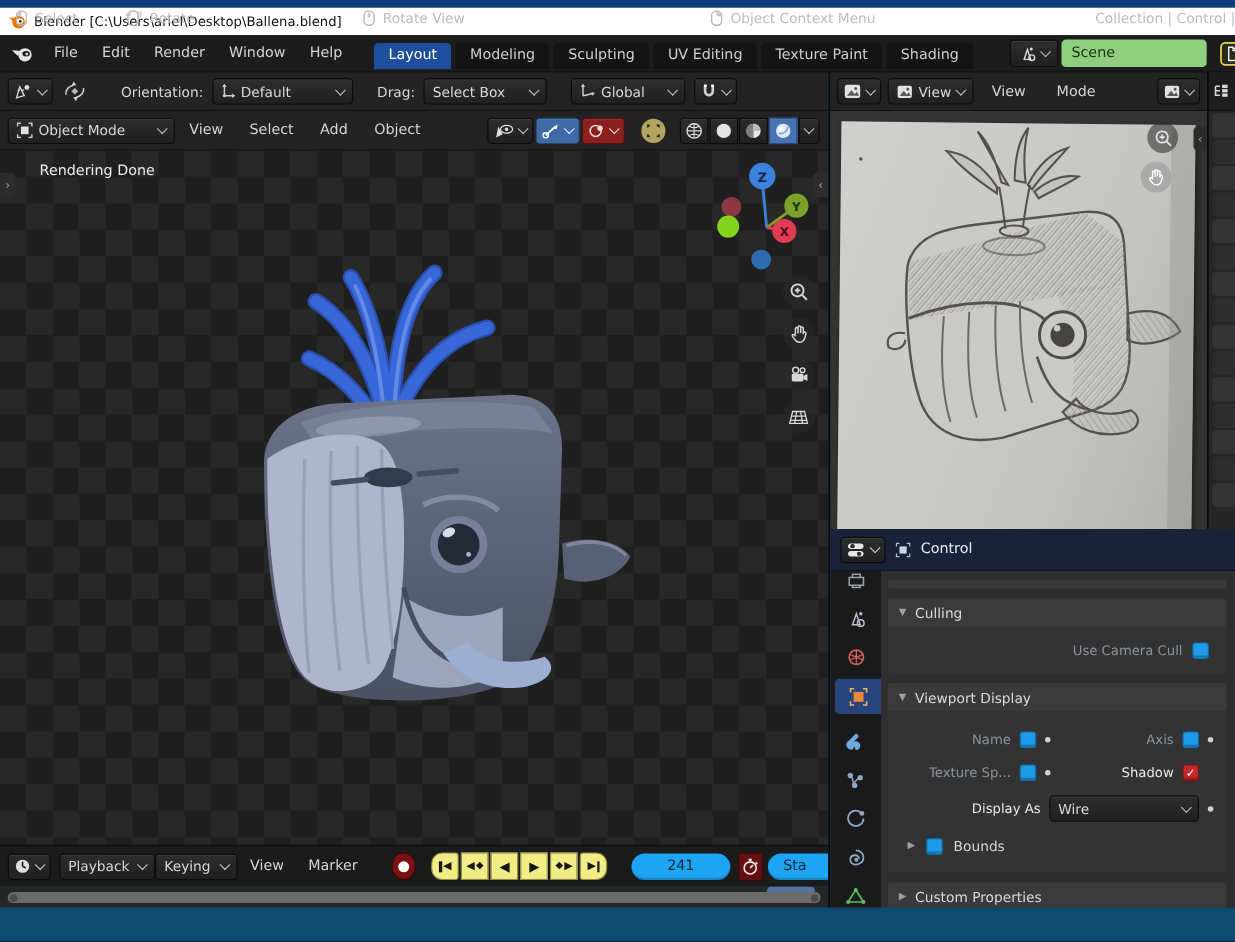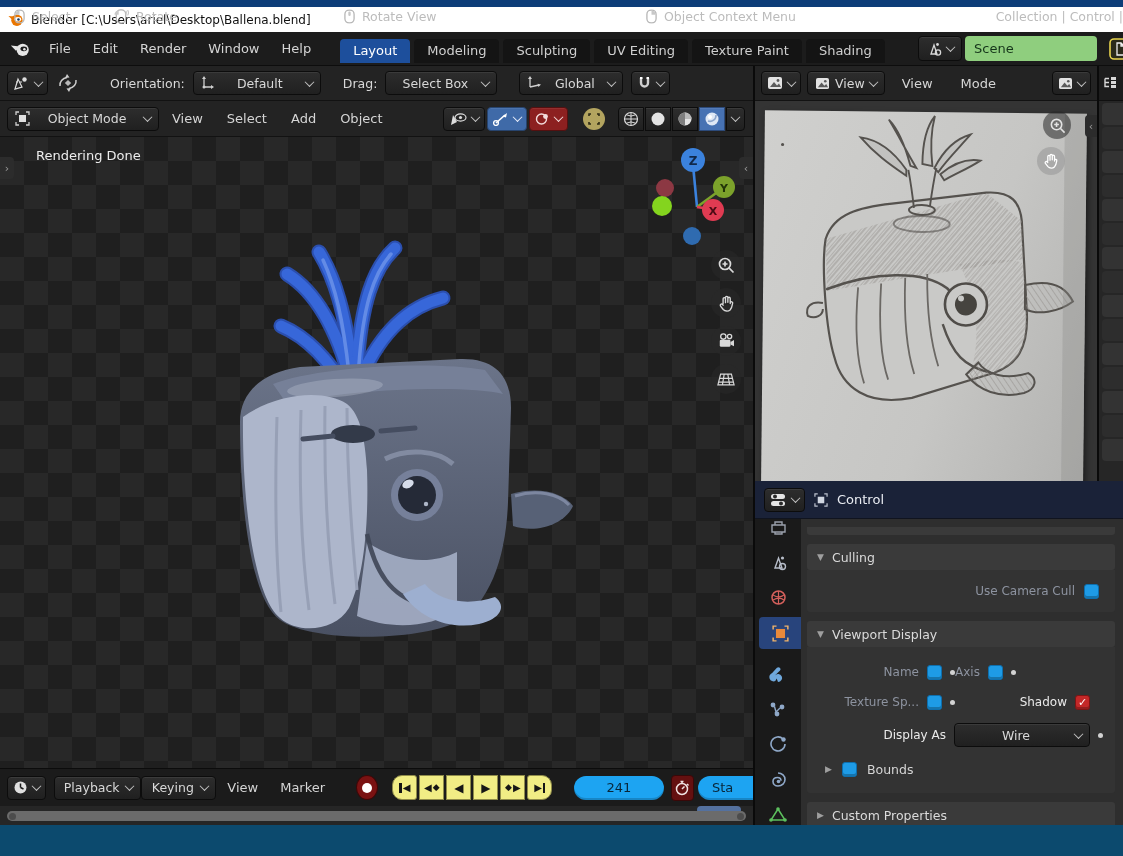--- a/index.html
+++ b/index.html
@@ -24,21 +24,21 @@
   
   .pill {
     display:inline-flex; align-items:center; gap:5px;
     background:linear-gradient(#2d2d2d,#202020);
     border:1px solid #0c0c0c; border-radius:4px; height:24px;
     padding:0 7px; color:#e4e4e4; box-shadow: inset 0 1px 0 rgba(255,255,255,.07);
     white-space:nowrap;
   }
   .chev { width:7px; height:7px; border-right:1.5px solid #c2c2c2; border-bottom:1.5px solid #c2c2c2; transform:rotate(45deg) translate(-1px,-1px); flex:none; }
   .hdr { background:#232323; border-bottom:1px solid #121212; display:flex; align-items:center; }
-  .lbl { font-size:12.5px; color:#d8d8d8;text-align:center; }
+  .lbl { font-size:12.5px; color:#d8d8d8; }
 
   
   #viewport {
     left:0; top:137px; width:753px; height:631px;
     background: repeating-conic-gradient(#282828 0% 25%, #1f1f1f 0% 50%);
     background-size:48px 48px; overflow:hidden;
   }
   .edge-tab { width:14px; height:22px; background:#2c2c2c; color:#9a9a9a; display:flex; align-items:center; justify-content:center; font-size:11px; border-radius:0 4px 4px 0; }
   .nav-btn { width:30px; height:30px; border-radius:50%; background:rgba(40,40,40,.55); display:flex; align-items:center; justify-content:center; }
 
@@ -662,21 +662,21 @@
         <span class="tri">▼</span>
         <span>Viewport Display</span>
       </div>
       <div class="panel-body" style="padding:10px 12px 8px 0">
         <div class="row" style="height:30px">
           <div class="row" style="width:50%; justify-content:flex-end; gap:8px">
             <span class="dim">Name</span>
             <span class="cb"></span>
             <span class="dot"></span>
           </div>
-          <div class="row" style="width:50%; justify-content:flex-start; gap:8px">
+          <div class="row" style="width:50%; justify-content:flex-end; gap:8px">
             <span class="dim">Axis</span>
             <span class="cb"></span>
             <span class="dot"></span>
           </div>
         </div>
         <div class="row" style="height:30px">
           <div class="row" style="width:50%; justify-content:flex-end; gap:8px">
             <span class="dim">Texture Sp...</span>
             <span class="cb"></span>
             <span class="dot"></span>
@@ -719,21 +719,21 @@
       <span>Select</span>
     </div>
     <div class="sb-item" style="left:113px">
       <svg width="16" height="15" viewBox="0 0 17 16">
         <use href="#mouse"></use>
           <path d="M6,1.5 a4.5,4.5 0 0 0 -4.5,4.5 h4.5 Z" fill="#c8c8c8"></path>
         <path d="M13.5,2 q1.5,2 0,4 M15.5,1.2 q2,2.8 0,5.6" stroke="#c8c8c8" stroke-width="1.2" fill="none"></path>
       </svg>
       <span>Rotate</span>
     </div>
-    <div class="sb-item" style="left:344px">
+    <div class="sb-item" style="left:330px">
       <svg width="11" height="15" viewBox="0 0 12 16">
         <use href="#mouse"></use>
           <rect x="4.7" y="2.5" width="2.6" height="5" rx="1.3" fill="#c8c8c8"></rect>
       </svg>
       <span>Rotate View</span>
     </div>
     <div class="sb-item" style="left:646px">
       <svg width="11" height="15" viewBox="0 0 12 16">
         <use href="#mouse"></use>
           <path d="M6,1.5 a4.5,4.5 0 0 1 4.5,4.5 h-4.5 Z" fill="#c8c8c8"></path>

